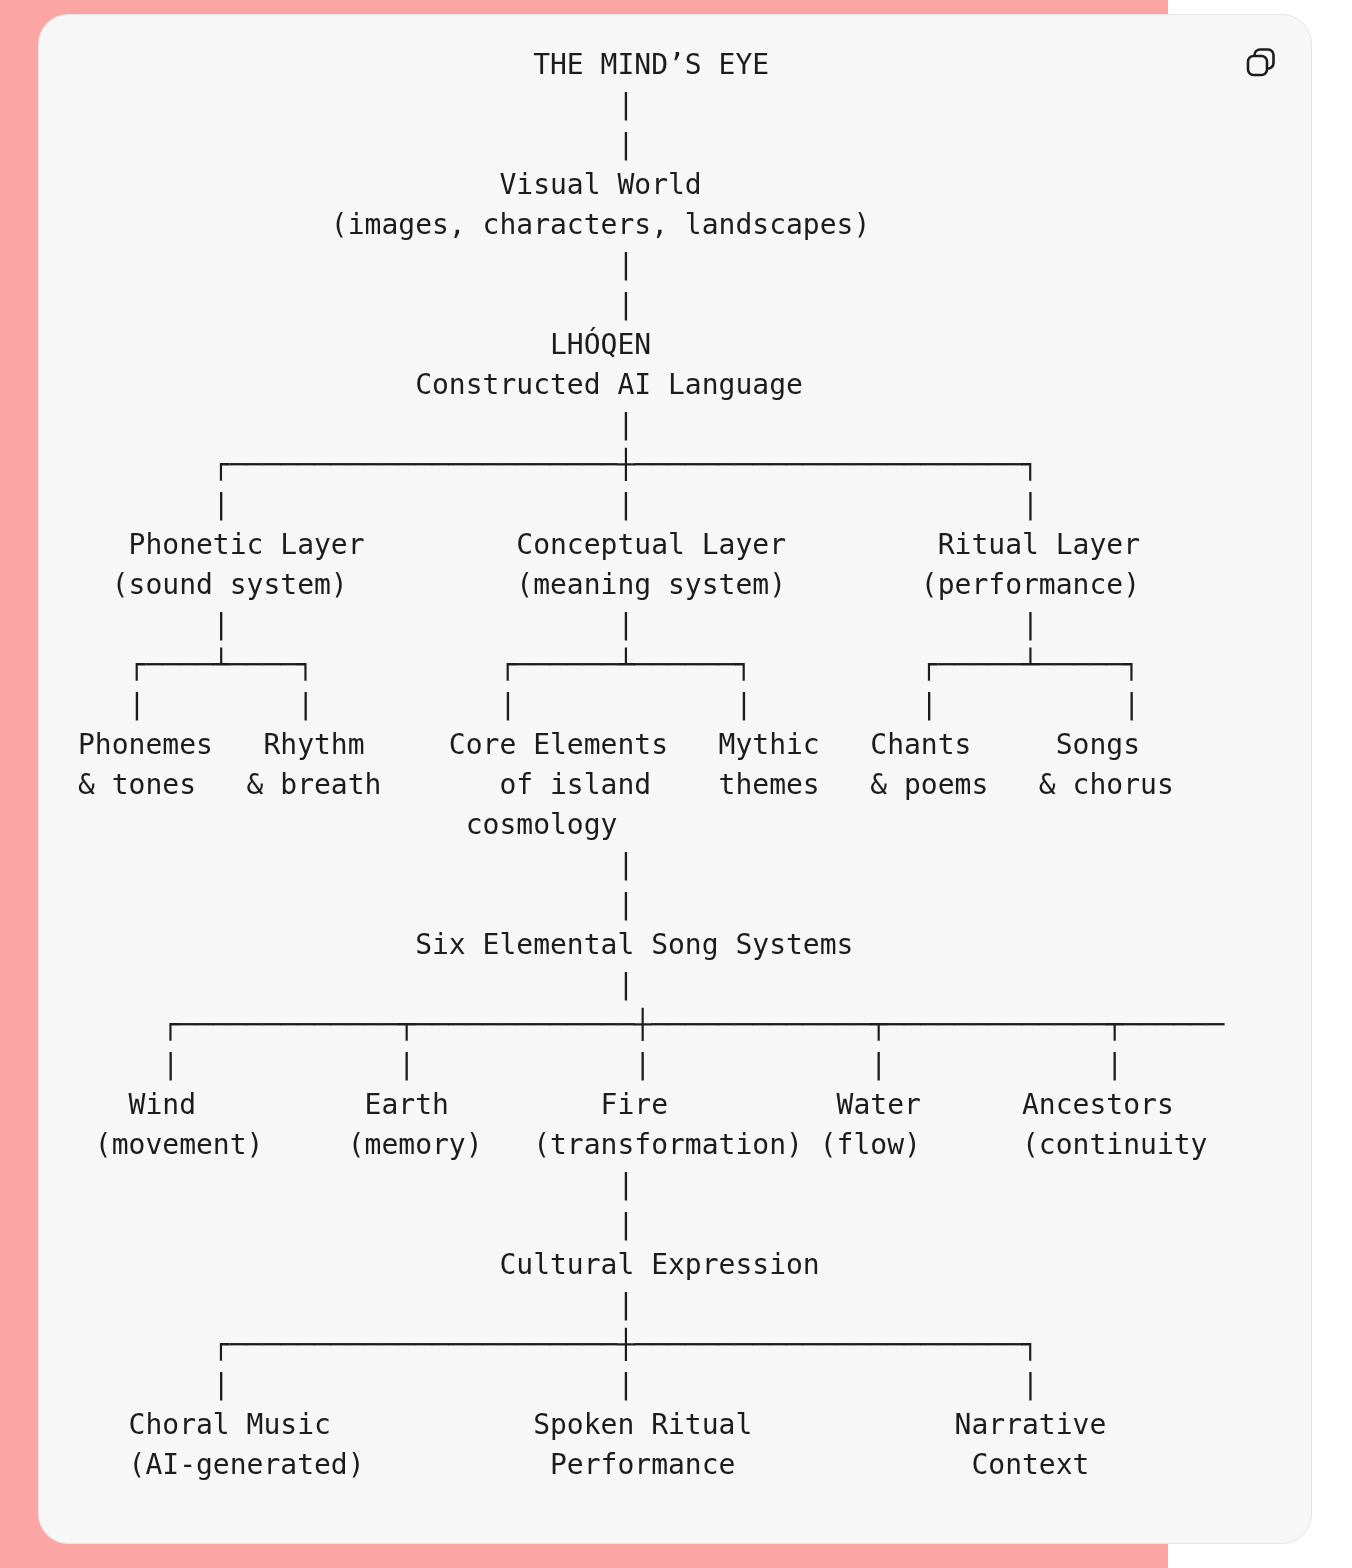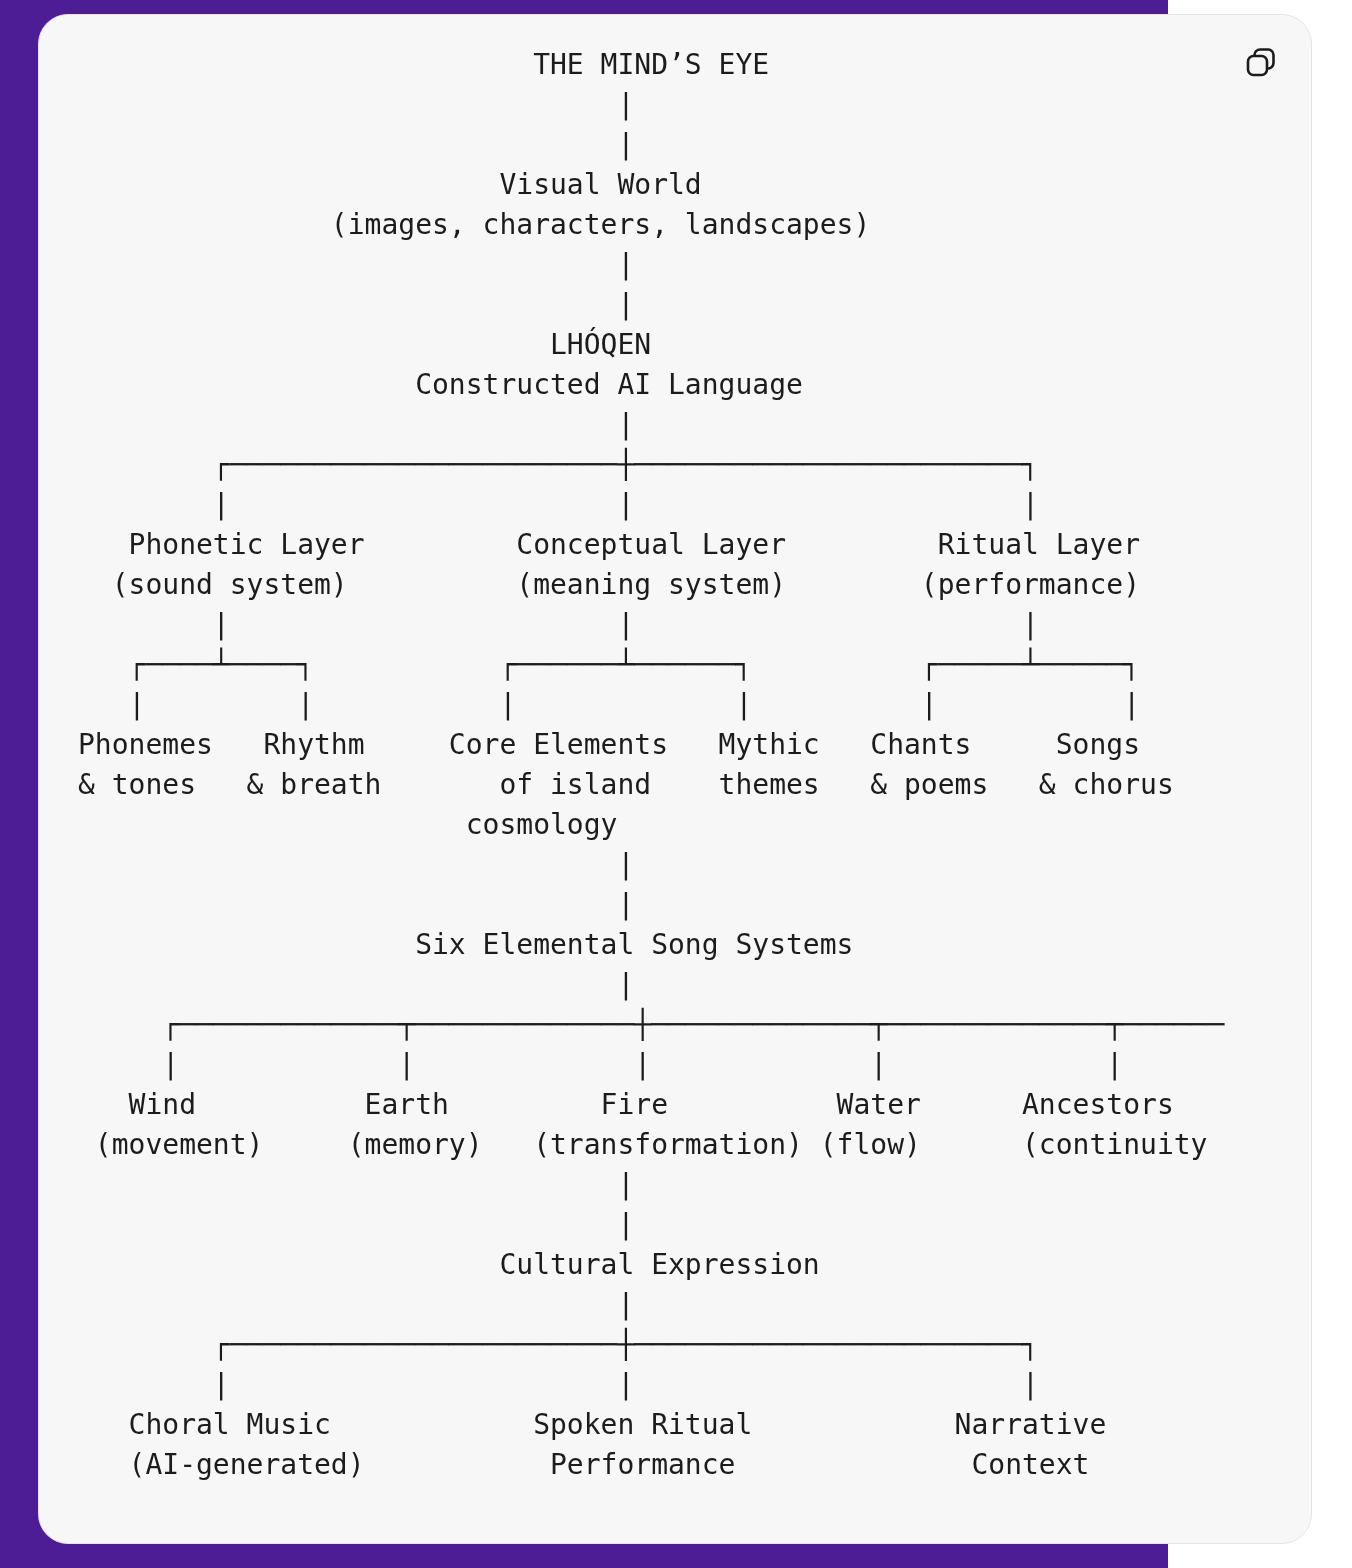--- a/index.html
+++ b/index.html
@@ -8,21 +8,21 @@
     background: #ffffff;
     width: 1352px;
     height: 1568px;
     font-family: "DejaVu Sans", "Liberation Sans", sans-serif;
     overflow: hidden;
   }
   .page {
     position: relative;
     width: 1168px;
     height: 1568px;
-    background: #4c1d95;
+    background: #fca5a5;
   }
   .card {
     position: absolute;
     left: 38px;
     top: 14px;
     width: 1274px;
     height: 1530px;
     background: #f7f7f7;
     border: 1px solid #e4e4e4;
     border-radius: 30px;

